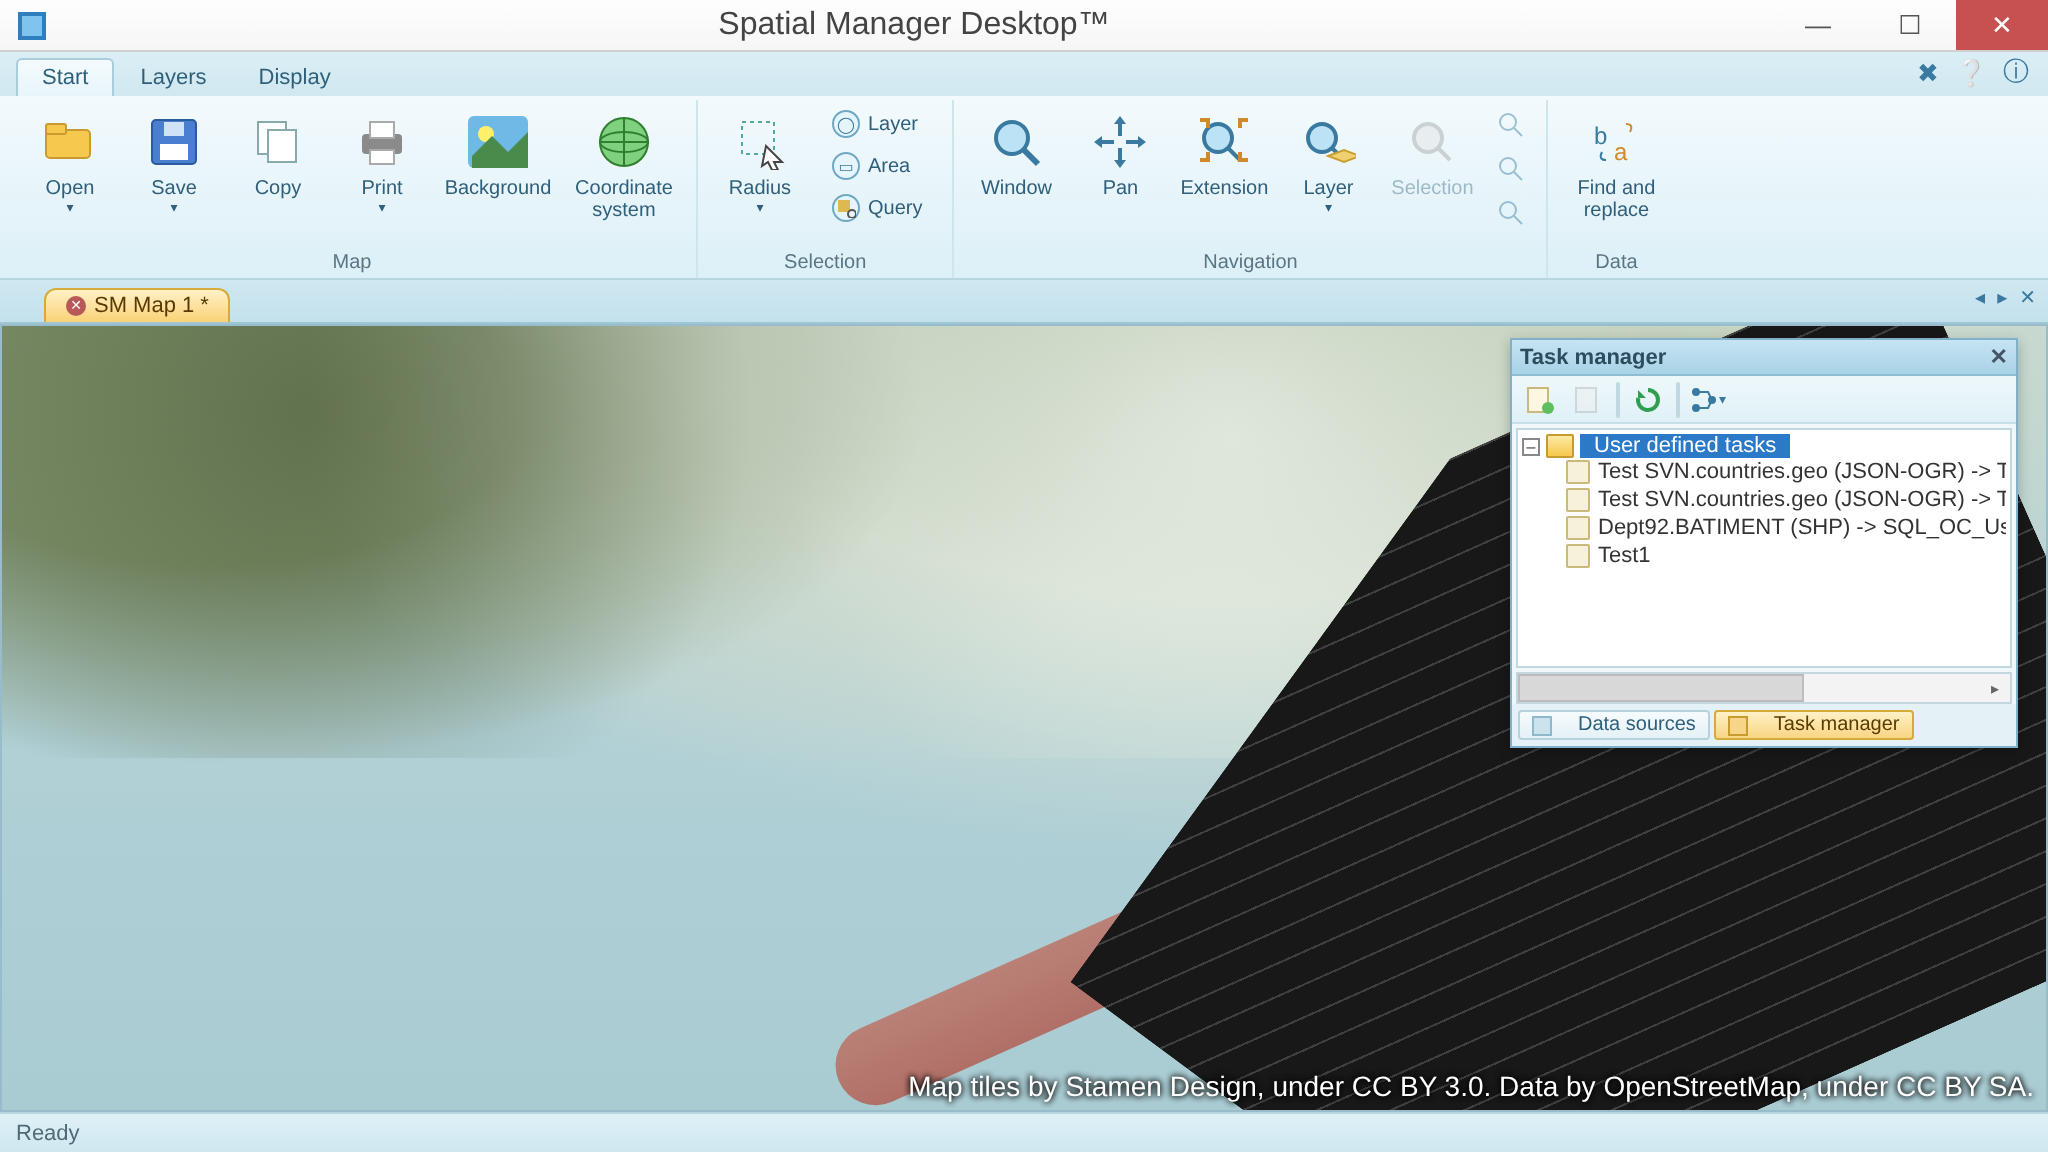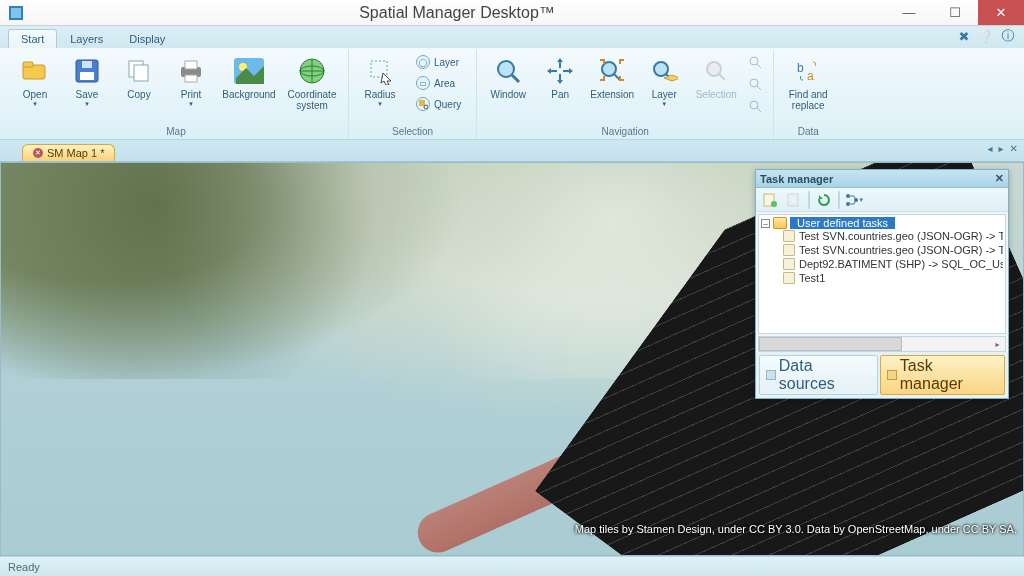--- a/index.html
+++ b/index.html
@@ -60,21 +60,21 @@
       radial-gradient(circle at 85% 10%, rgba(190,205,185,.5) 0%, transparent 30%);
   }
   .citywrap { position:absolute; right:-30px; bottom:-30px; width:560px; height:360px; transform:rotate(-24deg); }
   .city { width:100%; height:100%; background:#181818;
     background-image:
       repeating-linear-gradient(0deg, #181818 0 14px, #3f3f3f 14px 15px),
       repeating-linear-gradient(90deg, #181818 0 14px, #3f3f3f 14px 15px);
     clip-path: polygon(5% 45%, 55% 0%, 100% 0%, 100% 100%, 25% 100%);
   }
   .beach { position:absolute; left:40%; bottom:10%; width:220px; height:40px; background:linear-gradient(#c06050,#b24838); transform:rotate(-24deg); border-radius:40px; opacity:.7; }
-  .attribution { position:absolute; right:6px; bottom:20px; font-size:11px; color:#fff; text-shadow:0 0 3px #000, 0 0 3px #000;text-align:right; }
+  .attribution { position:absolute; right:6px; bottom:4px; font-size:14px; color:#fff; text-shadow:0 0 3px #000, 0 0 3px #000;text-align:right; }
 
   
   .panel { position:absolute; right:14px; top:6px; width:254px; background:#f0f7fa; border:1px solid #7fb1ca; box-shadow:0 2px 6px rgba(0,0,0,.25); font-size:11px; }
   .panel-title { height:18px; background:linear-gradient(#c6e4f2,#a8d3e6); border-bottom:1px solid #8fbdd1; display:flex; align-items:center; padding:0 4px; font-weight:bold; color:#2c4d5d; }
   .panel-title .pclose { margin-left:auto; color:#456; cursor:pointer; }
   .panel-toolbar { height:24px; background:linear-gradient(#eef8fb,#dff1f7); border-bottom:1px solid #c6dfe9; display:flex; align-items:center; gap:4px; padding:0 4px; }
   .tbtn { width:20px; height:20px; display:flex; align-items:center; justify-content:center; border:1px solid transparent; border-radius:2px; cursor:pointer; color:#3a7aa0; }
   .tbtn.sep { width:1px; background:#c0d8e2; padding:0; height:18px; pointer-events:none; }
   .tree { background:#fff; border:1px solid #c2d7df; margin:2px; height:120px; overflow:hidden; padding:2px; }
   .tree-root { display:flex; align-items:center; gap:3px; }
@@ -82,21 +82,21 @@
   .tree-root .ficon { width:14px; height:12px; background:linear-gradient(#ffe9a5,#f6c94e); border:1px solid #c99a2e; border-radius:1px; }
   .tree-root .rlabel { background:#2b79c7; color:#fff; padding:0 7px; }
   .tree-children { margin-left:22px; }
   .tree-item { display:flex; align-items:center; gap:4px; padding:1px 0; white-space:nowrap; overflow:hidden; }
   .tree-item .nicon { width:12px; height:12px; background:#f7f1dc; border:1px solid #c9b97a; border-radius:1px; flex-shrink:0; }
   .hscroll { height:16px; border:1px solid #c2d7df; margin:0 2px; background:#f3f3f3; position:relative; }
   .hscroll .thumb { position:absolute; left:0; top:0; height:100%; width:58%; background:#d8d8d8; border:1px solid #bcbcbc; }
   .hscroll .arr { position:absolute; top:0; width:15px; height:100%; display:flex; align-items:center; justify-content:center; font-size:8px; color:#666; }
   .hscroll .arr.l { left:0; } .hscroll .arr.r { right:0; }
   .panel-tabs { display:flex; gap:2px; padding:3px; background:#e4f1f6; }
-  .ptab { display:flex; align-items:center; gap:3px; padding:1px 6px; border:1px solid #b7d2dd; border-radius:2px; background:linear-gradient(#f5fbfd,#e4f1f6); font-size:16px; color:#2f5f7a; cursor:pointer; }
+  .ptab { display:flex; align-items:center; gap:13px; padding:1px 6px; border:1px solid #b7d2dd; border-radius:2px; background:linear-gradient(#f5fbfd,#e4f1f6); font-size:10px; color:#2f5f7a; cursor:pointer; }
   .ptab.active { background:linear-gradient(#fff1c6,#f9d583); border-color:#d7aa3a; color:#5a3a00; }
   .ptab .pticon { width:10px; height:10px; background:#cce2ec; border:1px solid #8fb8cb; }
   .ptab.active .pticon { background:#f6d58a; border-color:#c99a2e; }
 
   
   .status { height:20px; background:linear-gradient(#dff1f7,#cfe7f0); border-top:1px solid #b7d6e0; display:flex; align-items:center; padding:0 8px; font-size:11px; color:#506a76; }
 
   
   svg { display:block; }
 </style>

